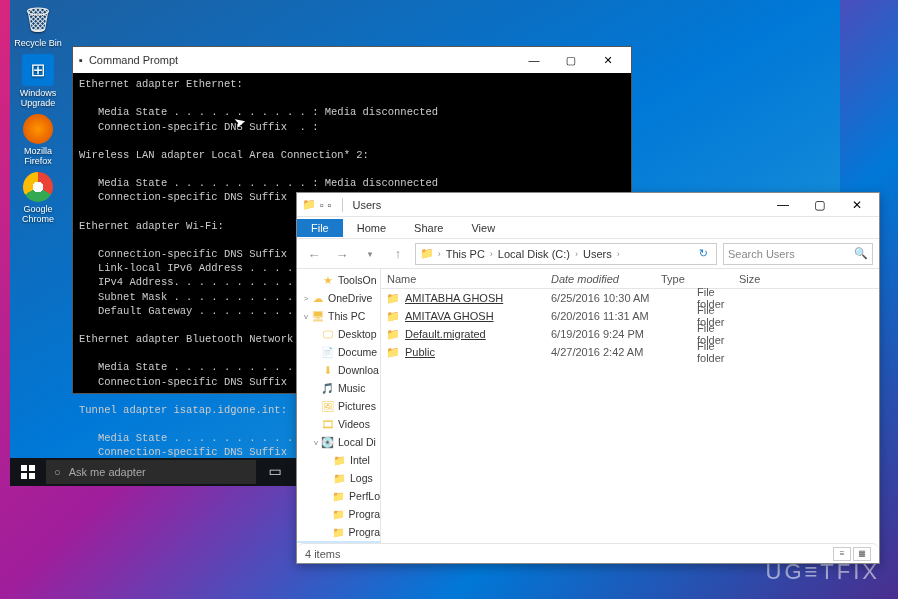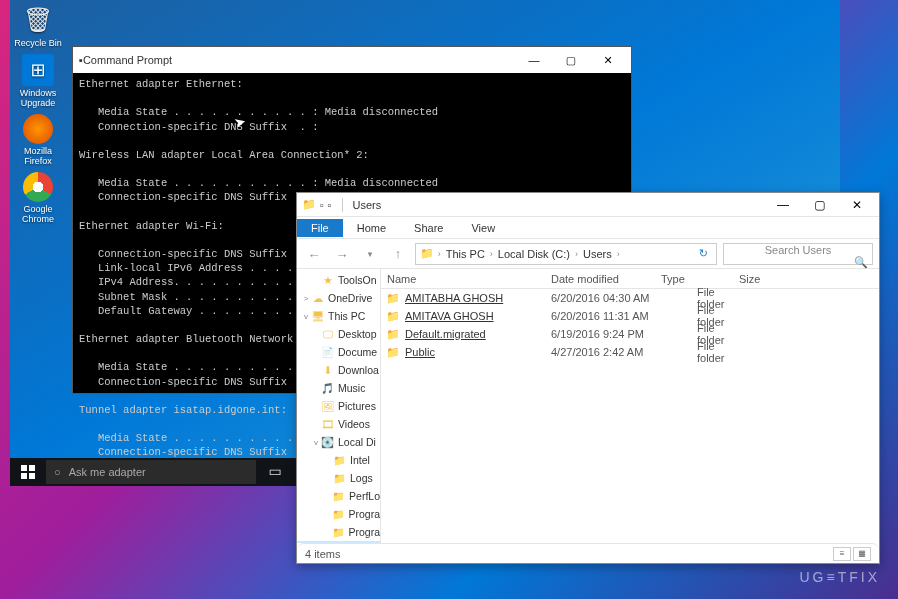--- a/index.html
+++ b/index.html
@@ -67,21 +67,21 @@
     }
     .cmd-titlebar {
       height: 26px;
       background: #fff;
       display: flex;
       align-items: center;
       padding: 0 6px;
       font-size: 11px;
       color: #333;
     }
-    .cmd-titlebar .title { flex: 1; }
+    .cmd-titlebar .title { flex: 1; margin-left: 6px; }
     .cmd-titlebar .controls button {
       width: 34px;
       height: 22px;
       border: none;
       background: transparent;
       font-size: 11px;
       cursor: pointer;
     }
     .cmd-body {
       padding: 4px 6px;
@@ -186,21 +186,20 @@
     .breadcrumb .refresh { margin-left:auto; color:#1979ca; cursor:pointer; padding:0 4px;}
     .search-box {
       width: 150px;
       height: 22px;
       border: 1px solid #ccc;
       display: flex;
       align-items: center;
       padding: 0 4px;
       color: #888;
       font-size: 11px;
-      flex-direction: column;
     }
     .search-box .mag { margin-left:auto; }
 
     .exp-body {
       flex: 1;
       display: flex;
       overflow: hidden;
     }
     .nav-pane {
       width: 84px;
@@ -231,21 +230,21 @@
     }
     .col-headers {
       display: flex;
       height: 20px;
       align-items: center;
       border-bottom: 1px solid #e5e5e5;
       font-size: 11px;
       color: #555;
     }
     .col-name { width: 170px; padding-left: 6px;}
-    .col-date { width: 110px;}
+    .col-date { width: 110px; font-style: italic;}
     .col-type { width: 78px;}
     .col-size { width: 60px;}
     .file-list { flex: 1; }
     .file-row {
       display: flex;
       align-items: center;
       height: 18px;
       font-size: 11px;
       cursor: pointer;
     }
@@ -318,21 +317,21 @@
       color: #ddd;
       font-size: 11px;
       padding-right: 4px;
       gap: 6px;
     }
     .watermark {
       position: absolute;
       right: 18px;
       bottom: 14px;
       color: #fff;
-      font-size: 14px;
+      font-size: 22px;
       letter-spacing: 3px;
       opacity: .55;
       font-weight: 300;
     }
   </style>
 </head>
 <body>
 
 <div class="desktop-area"></div>
 
@@ -527,21 +526,21 @@
       <div class="col-headers">
         <div class="col-name">Name</div>
         <div class="col-date">Date modified</div>
         <div class="col-type">Type</div>
         <div class="col-size">Size</div>
       </div>
       <div class="file-list" id="file-list">
           <div class="file-row">
             <span class="ico">📁</span>
             <span class="fname">AMITABHA GHOSH</span>
-            <span class="fdate">6/20/2016 04:30 AM</span>
+            <span class="fdate">6/25/2016 10:30 AM</span>
             <span class="ftype">File folder</span>
           </div>
           <div class="file-row">
             <span class="ico">📁</span>
             <span class="fname">AMITAVA GHOSH</span>
             <span class="fdate">6/20/2016 11:31 AM</span>
             <span class="ftype">File folder</span>
           </div>
           <div class="file-row">
             <span class="ico">📁</span>

